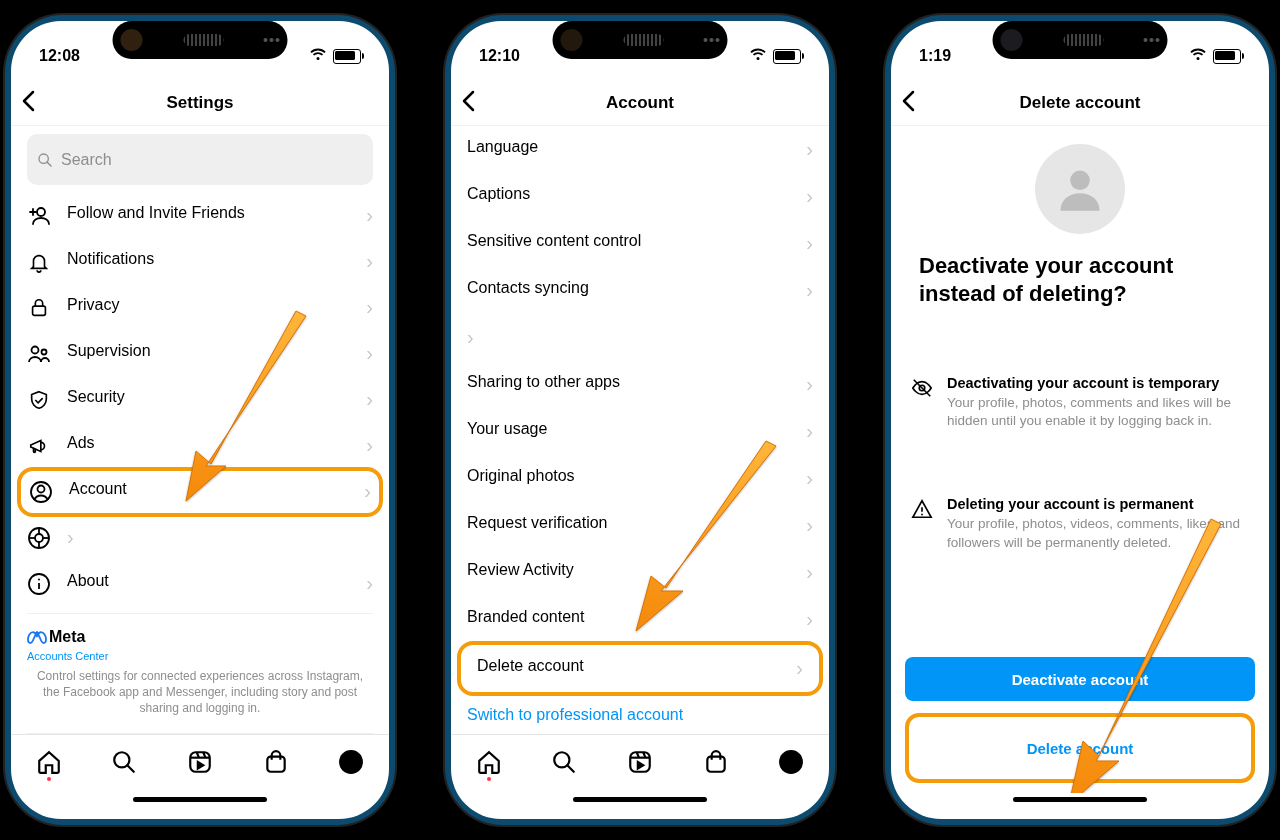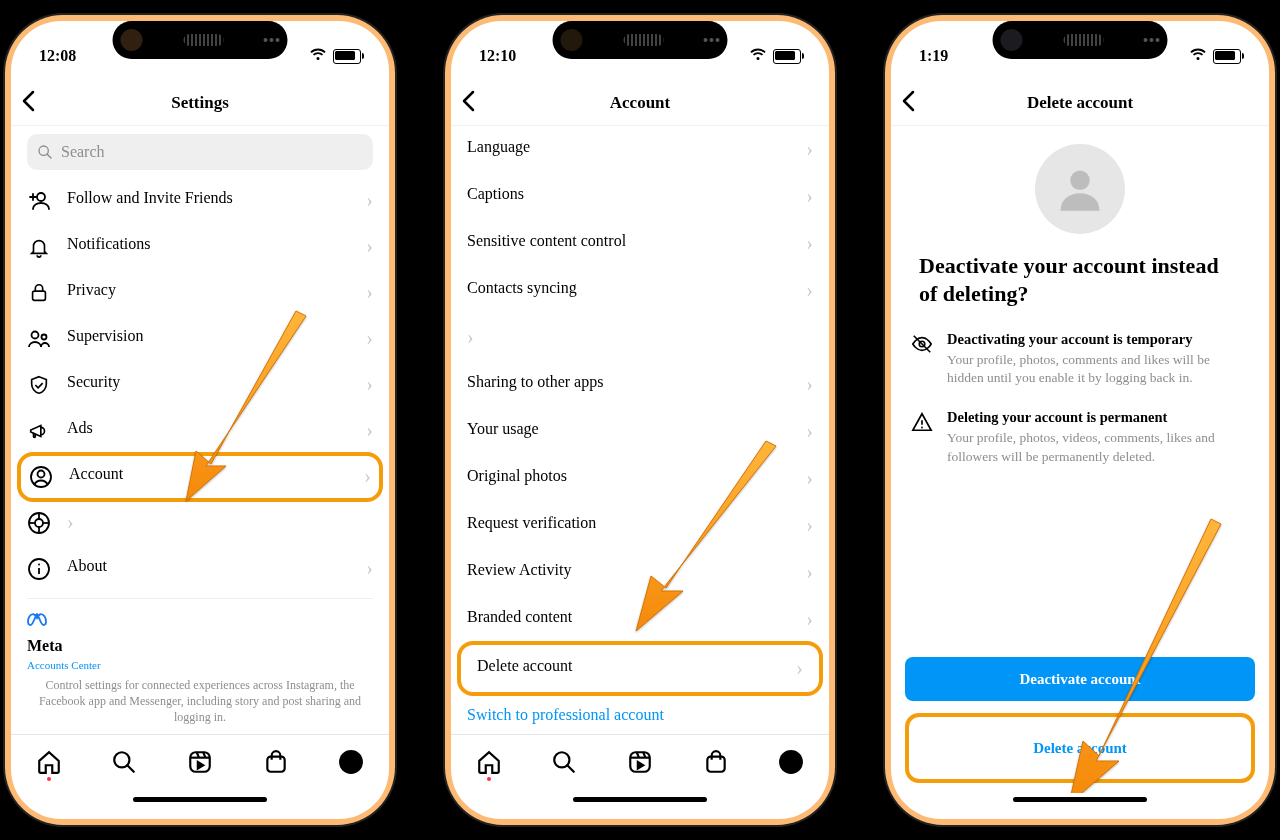--- a/index.html
+++ b/index.html
@@ -10,27 +10,26 @@
     font-family: -apple-system, "SF Pro Text", "Helvetica Neue", Arial, sans-serif;
     display: flex;
     justify-content: center;
     align-items: center;
     gap: 50px;
     -webkit-font-smoothing: antialiased;
   }
   .phone {
     width: 390px;
     height: 810px;
-    background: #fdba74;
+    background: #0c4a6e;
     border-radius: 58px;
     padding: 6px;
     box-sizing: border-box;
     position: relative;
     box-shadow: 0 0 0 2px #222;
-    font-family: Liberation Serif, serif;
   }
   .screen {
     width: 100%;
     height: 100%;
     background: #fff;
     border-radius: 50px;
     overflow: hidden;
     position: relative;
     display: flex;
     flex-direction: column;
@@ -101,21 +100,21 @@
     position: absolute;
     left: 10px;
     font-size: 28px;
     line-height: 1;
     cursor: pointer;
     font-weight: 300;
   }
   .content { flex: 1; overflow: hidden; display:flex; flex-direction:column; position:relative }
   .searchbox {
     margin: 8px 16px;
-    height: 36px;
+    height: 51px;
     border-radius: 10px;
     background: #efefef;
     display: flex;
     align-items: center;
     padding: 0 10px;
     color: #8e8e8e;
     font-size: 16px;
     gap: 8px;
     flex-shrink:0;
   }
@@ -142,21 +141,21 @@
     padding: 6px 16px 10px 16px;
     font-size: 12px;
     color: #8e8e8e;
     line-height:1.35;
     text-align:center;
   }
   .meta {
     padding: 14px 16px 2px 16px;
     font-weight:600;
     color:#1877f2;
-    display:flex;gap:12px;flex-direction:column;
+    display:flex;align-items:center;gap:4px;
   }
   .meta-logo{
     width:18px;height:12px;position:relative;
   }
   .meta-logo svg{display:block}
   .ac-link{
     padding:2px 16px 0 16px;
     color:#0095f6;font-size:11px;
   }
   .logins{
@@ -190,21 +189,21 @@
   .avatar-big{
     width:90px;height:90px;border-radius:50%;background:#e6e6e6;
     margin:18px auto 12px auto;position:relative;
     display:flex;align-items:center;justify-content:center;
   }
   .avatar-big svg{width:52px;height:52px;fill:#bdbdbd}
   .bigtitle{
     font-size:22px;font-weight:700;text-align:left;padding:6px 28px 18px 28px;line-height:1.25;
   }
   .inforow{
-    display:flex;gap:14px;padding:6px 20px 16px 20px;
+    display:flex;gap:14px;padding:6px 20px 16px 20px;margin-top:44px;
   }
   .inforow .iic{width:22px;flex-shrink:0;margin-top:2px}
   .inforow .t .h{font-weight:600;font-size:14.5px;margin-bottom:3px}
   .inforow .t .d{color:#8e8e8e;font-size:13.5px;line-height:1.35}
   .btn{
     margin:6px 14px; height:44px;border-radius:8px;
     display:flex;align-items:center;justify-content:center;
     font-weight:600;font-size:15px;cursor:pointer;
   }
   .btn.prim{background:#0095f6;color:#fff}

